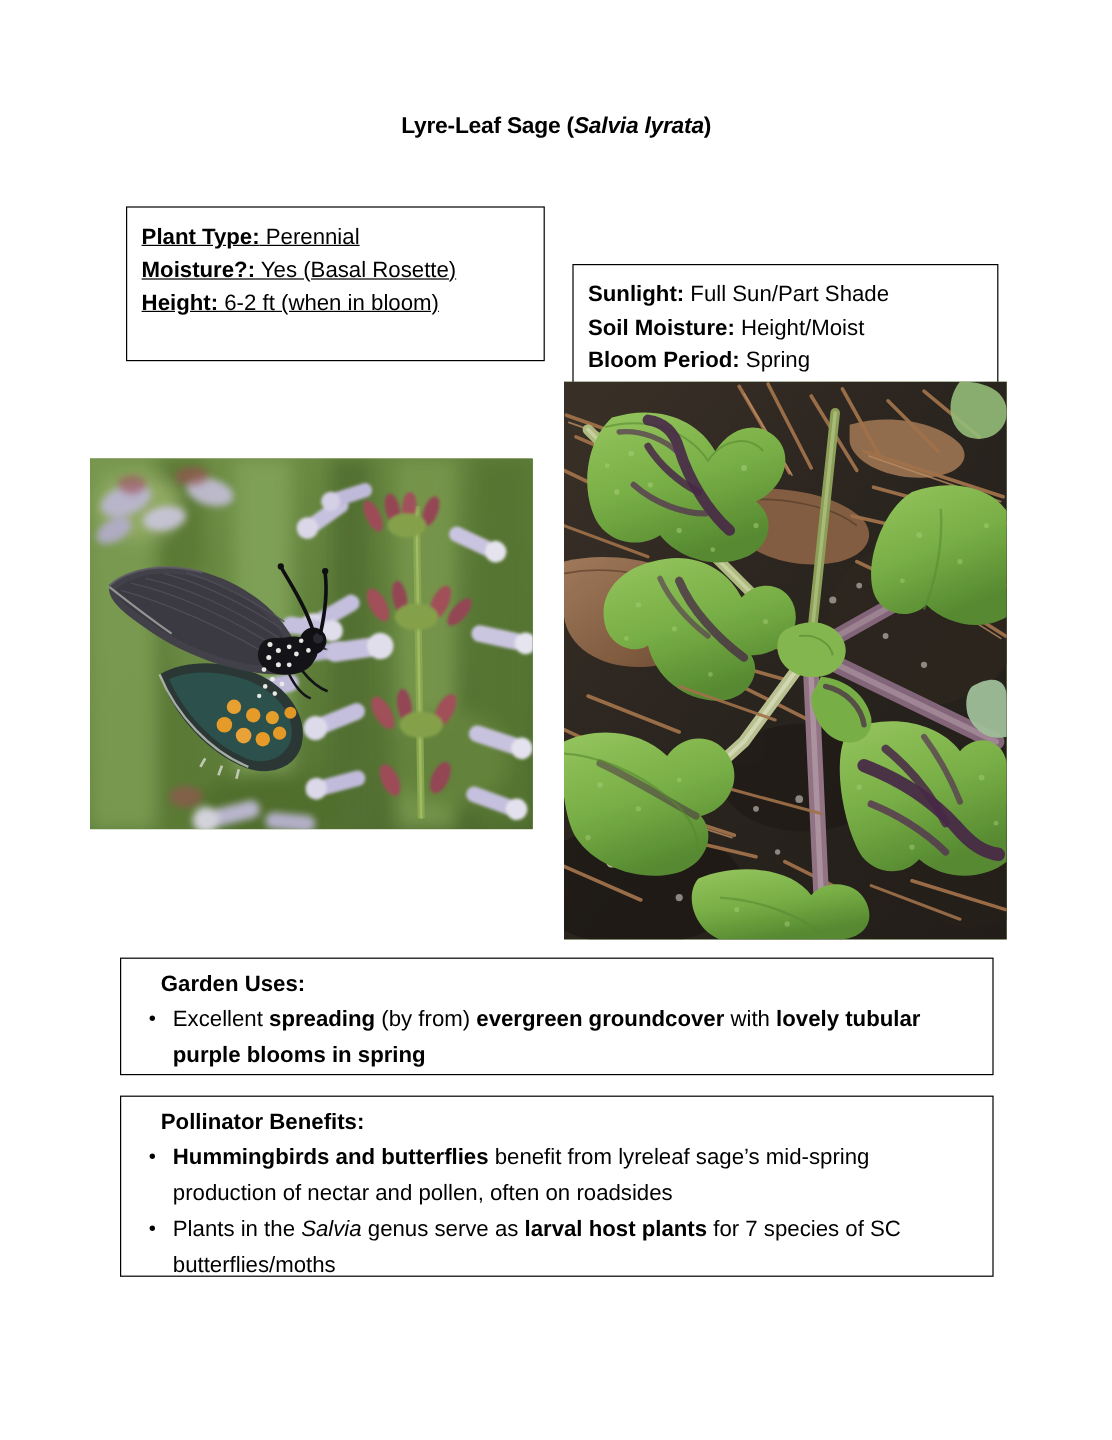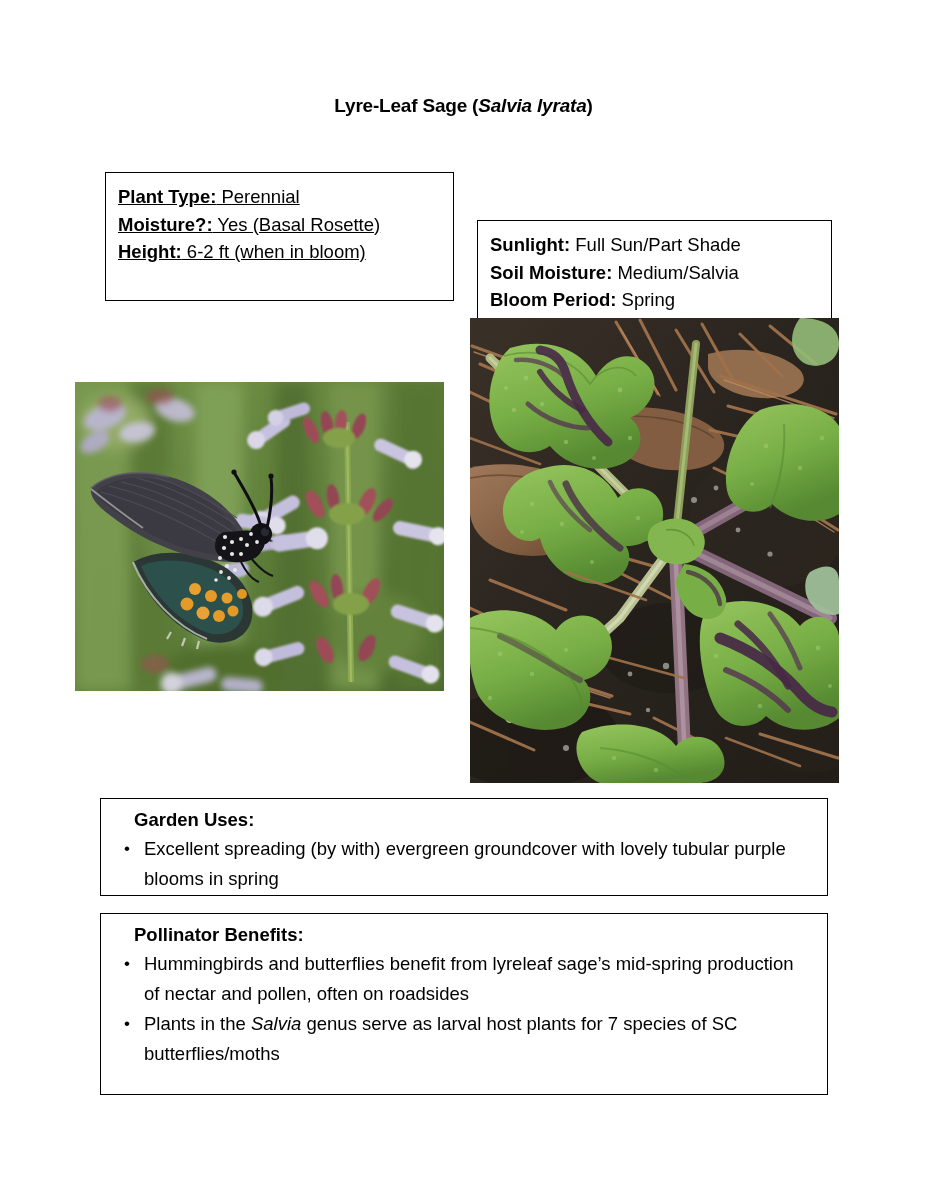--- a/index.html
+++ b/index.html
@@ -110,21 +110,21 @@
   #box-garden {
     left: 100px;
     top: 798px;
     width: 728px;
     height: 98px;
   }
   #box-pollinator {
     left: 100px;
     top: 913px;
     width: 728px;
-    height: 182px;
+    height: 151px;
   }
   .box-heading {
     font-size: 18.5px;
     font-weight: bold;
     line-height: 26px;
     margin-bottom: 1px;
     margin-left: 20px;
   }
   .bullet-row {
     display: flex;
@@ -137,21 +137,21 @@
     flex: 0 0 30px;
     text-align: left;
     padding-left: 10px;
     box-sizing: border-box;
     font-size: 17px;
     line-height: 30px;
   }
   .bullet-text {
     flex: 1 1 auto;
   }
-  .bullet-text b { font-weight: normal; }
+  .bullet-text b { font-weight: bold; }
   .bullet-text i { font-style: italic; }
 </style>
 </head>
 <body>
 
 <div class="page">
 
   <div class="page-title">
     <span>Lyre-Leaf Sage (</span><span class="sci">Salvia lyrata</span><span>)</span>
   </div>
@@ -166,21 +166,21 @@
     <div class="info-line">
       <span class="lbl">Height:</span><span class="val"> 6-2 ft (when in bloom)</span>
     </div>
   </div>
 
   <div class="info-box" id="info-right">
     <div class="info-line">
       <span class="lbl">Sunlight:</span><span class="val"> Full Sun/Part Shade</span>
     </div>
     <div class="info-line">
-      <span class="lbl">Soil Moisture:</span><span class="val"> Medium/Salvia</span>
+      <span class="lbl">Soil Moisture:</span><span class="val"> Height/Moist</span>
     </div>
     <div class="info-line">
       <span class="lbl">Bloom Period:</span><span class="val"> Spring</span>
     </div>
   </div>
 
   <div class="photo" id="photo-butterfly">
     <svg viewBox="0 0 369 309" preserveAspectRatio="none">
       <defs>
         <linearGradient id="bgGreen" x1="0" y1="0" x2="1" y2="1">
@@ -622,21 +622,21 @@
       </g>
 
       <rect x="0" y="0" width="369" height="465" fill="#000000" opacity="0.05"></rect>
     </svg>
   </div>
 
   <div class="text-box" id="box-garden">
     <div class="box-heading">Garden Uses:</div>
     <div class="bullet-row">
       <span class="bullet-mark">•</span>
-      <span class="bullet-text"><span>Excellent </span><b>spreading</b><span> (by with) </span><b>evergreen groundcover</b><span> with </span><b>lovely tubular purple blooms in spring</b></span>
+      <span class="bullet-text"><span>Excellent </span><b>spreading</b><span> (by from) </span><b>evergreen groundcover</b><span> with </span><b>lovely tubular purple blooms in spring</b></span>
     </div>
   </div>
 
   <div class="text-box" id="box-pollinator">
     <div class="box-heading">Pollinator Benefits:</div>
     <div class="bullet-row">
       <span class="bullet-mark">•</span>
       <span class="bullet-text"><b>Hummingbirds and butterflies</b><span> benefit from lyreleaf sage’s mid-spring production of nectar and pollen, often on roadsides</span></span>
     </div>
     <div class="bullet-row">

